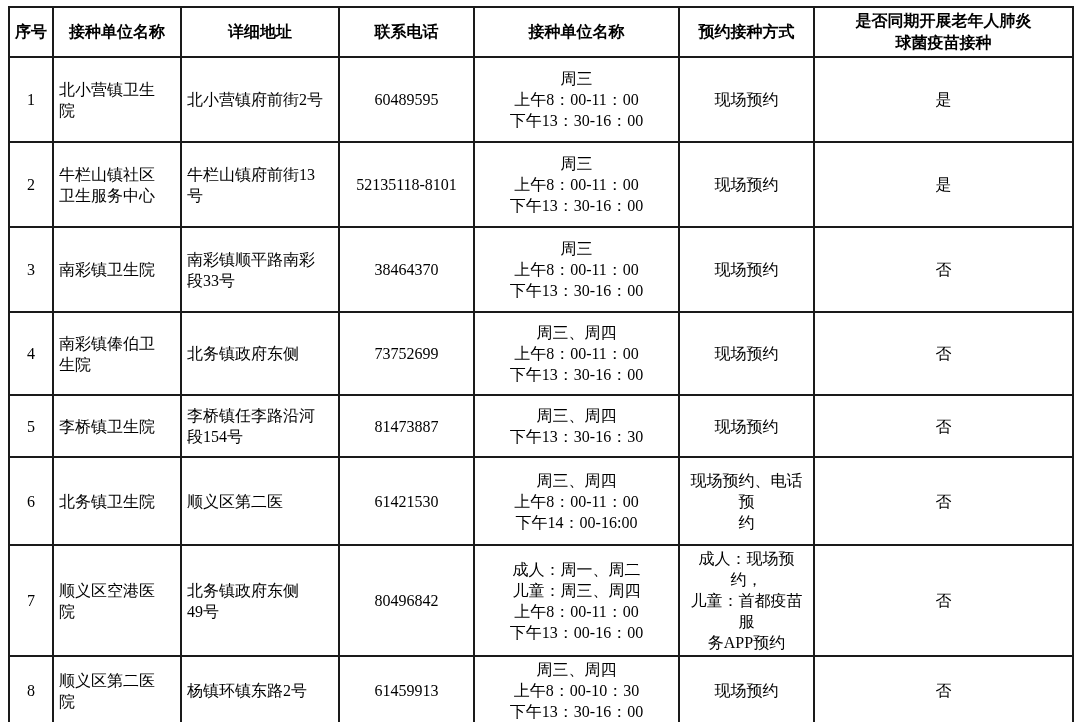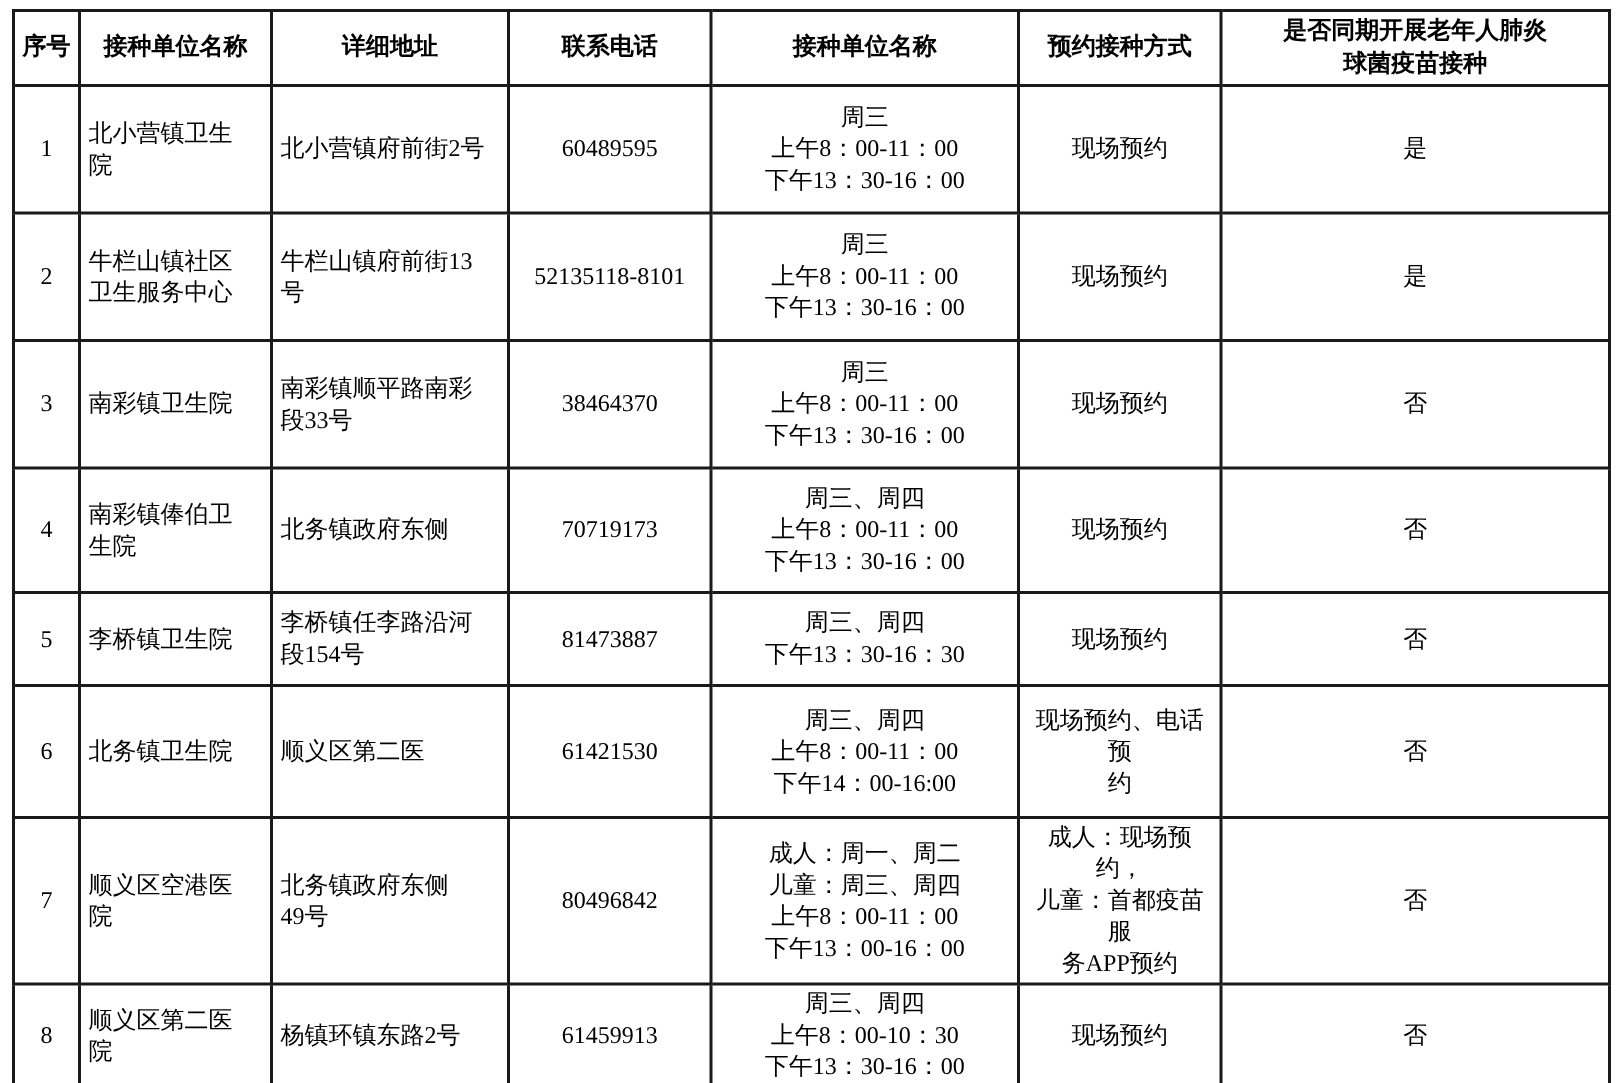--- a/index.html
+++ b/index.html
@@ -108,21 +108,21 @@
 上午8：00-11：00
 下午13：30-16：00</td>
         <td class="c">现场预约</td>
         <td class="c">否</td>
       </tr>
       <tr>
         <td class="c">4</td>
         <td class="l">南彩镇俸伯卫
 生院</td>
         <td class="l">北务镇政府东侧</td>
-        <td class="c">70719173</td>
+        <td class="c">73752699</td>
         <td class="c">周三、周四
 上午8：00-11：00
 下午13：30-16：00</td>
         <td class="c">现场预约</td>
         <td class="c">否</td>
       </tr>
       <tr>
         <td class="c">5</td>
         <td class="l">李桥镇卫生院</td>
         <td class="l">李桥镇任李路沿河

